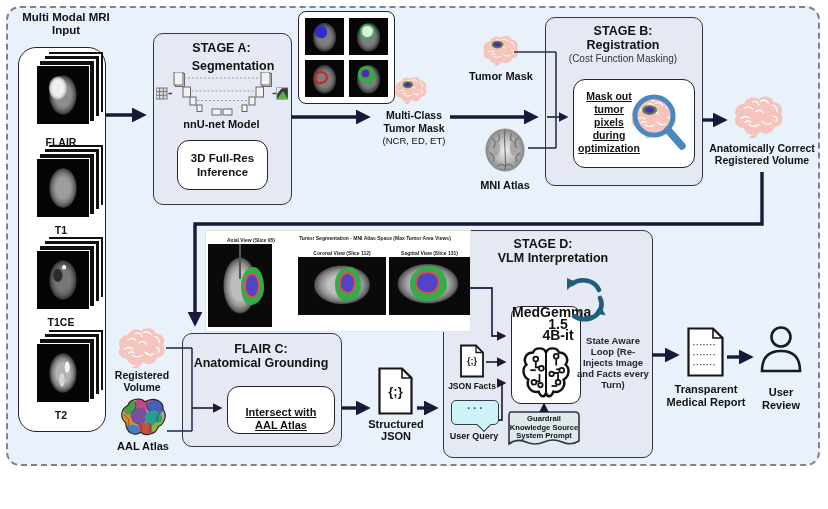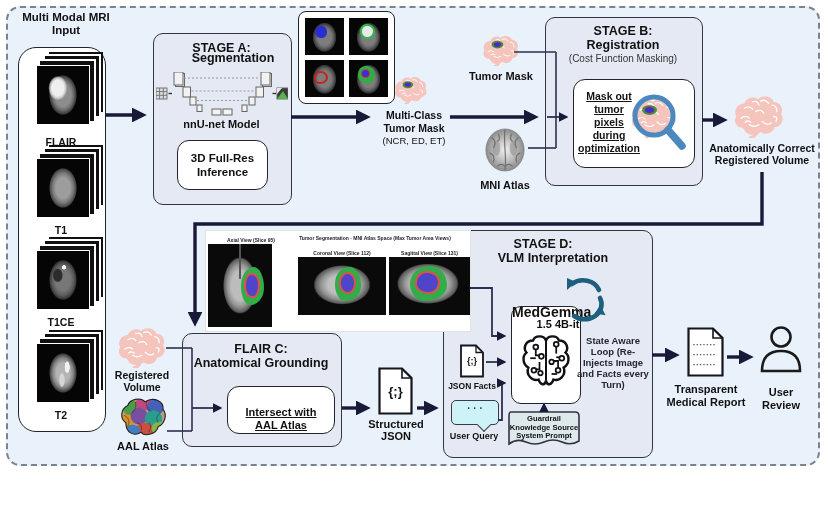--- a/index.html
+++ b/index.html
@@ -145,21 +145,21 @@
 
   <div class="abs" style="left:36px;top:343px;">
     <div class="stack-front">
         <div class="mri mri-t2"></div>
       </div>
   </div>
   <div class="abs lbl" style="left:26px;top:409px;width:70px;">T2</div>
 
   <div class="abs stagebox" style="left:153px;top:33px;width:137px;height:170px;"></div>
   <div class="abs stage-title" style="left:153px;top:41px;width:137px;">STAGE A:</div>
-  <div class="abs stage-title" style="left:153px;top:51px;width:160px;">Segmentation</div>
+  <div class="abs stage-title" style="left:153px;top:59px;width:160px;">Segmentation</div>
 
   <svg class="abs" style="left:156px;top:72px;" width="132" height="44" viewBox="0 0 132 44">
     <g stroke="#777" stroke-width="1" fill="#ddd">
       <rect x="0" y="16" width="11" height="11"></rect>
       <path d="M3.6 16 V27 M7.3 16 V27 M0 19.6 H11 M0 23.3 H11" fill="none"></path>
     </g>
     <path d="M12.5 21.5 H16" stroke="#333" stroke-width="1.4"></path>
     <g stroke="#666" stroke-width="1" fill="#f2f2f2">
       <rect x="19.5" y="1.5" width="9" height="13"></rect>
         <rect x="18" y="0" width="9" height="13"></rect>
@@ -346,21 +346,21 @@
     <svg width="37" height="48" viewBox="0 0 37 48">
       <path d="M2.5 1.5 H25 L34.5 11 V46.5 H2.5 Z" fill="#fff" stroke="#14151d" stroke-width="2.2"></path>
       <path d="M25 1.5 V11 H34.5" fill="none" stroke="#14151d" stroke-width="1.6"></path>
     </svg>
     <div class="docglyph" style="top:17px;font-size:13px;">{;}</div>
   </div>
   <div class="abs lbl" style="left:361px;top:418px;width:70px;font-size:11px;">Structured JSON</div>
 
   <div class="abs whitebox" style="left:511px;top:306px;width:68px;height:96px;border-radius:10px;">
     <div class="lbl" style="padding-top:0;font-size:14px;line-height:11.5px;text-align:center;">MedGemma</div>
-    <div class="lbl" style="font-size:11px;line-height:11.5px;padding-left:24px;">1.5 4B-it</div>
+    <div class="lbl" style="font-size:14px;line-height:11.5px;padding-left:24px;">1.5 4B-it</div>
     <svg style="margin:2px auto 0;display:block;" width="52" height="58" viewBox="0 0 56 60">
       <path d="M28 8 C26 2 16 2 14 8 C6 8 3 16 7 21 C2 25 3 34 9 37 C6 45 13 52 20 50 C22 56 27 57 28 51 C29 57 34 56 36 50 C43 52 50 45 47 37 C53 34 54 25 49 21 C53 16 50 8 42 8 C40 2 30 2 28 8 Z" fill="#fff" stroke="#101015" stroke-width="2.6"></path>
       <path d="M28 8 V51" stroke="#101015" stroke-width="2.2"></path>
       <g stroke="#101015" stroke-width="1.9" fill="none">
         <path d="M17 16 V24 H22"></path>
           <path d="M21 31 V39 H16"></path>
         <path d="M11 27 H17"></path>
           <path d="M39 14 V22"></path>
         <path d="M35 30 H41 V38"></path>
           <path d="M44 26 H39"></path>

